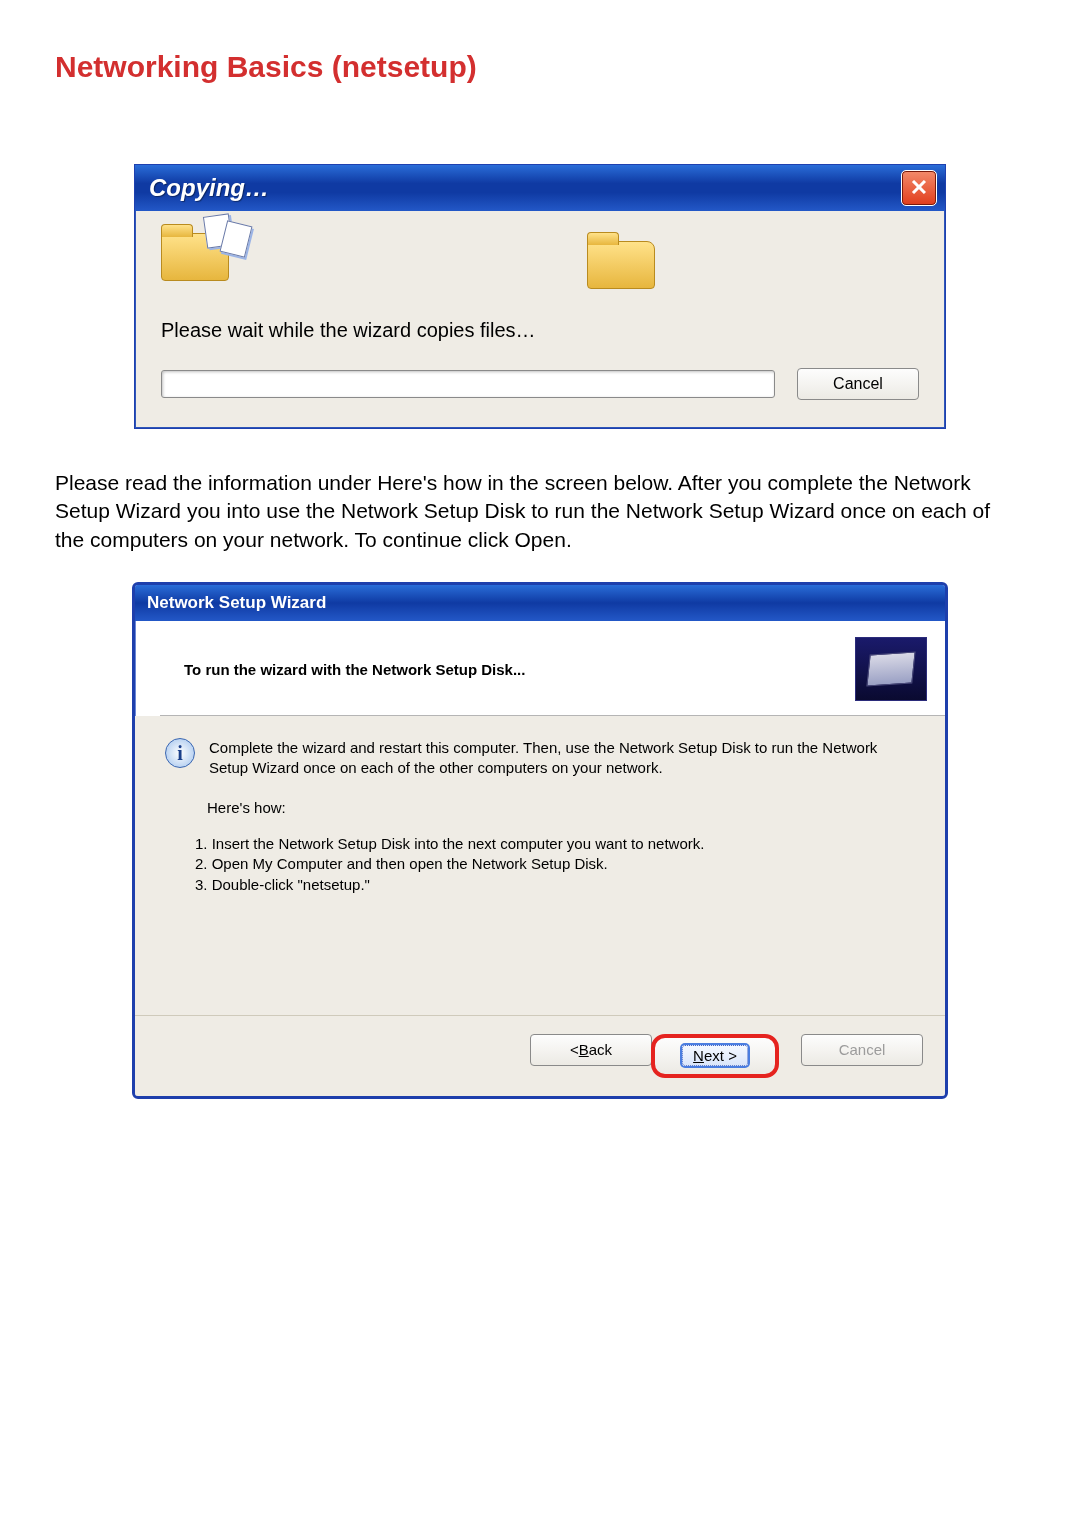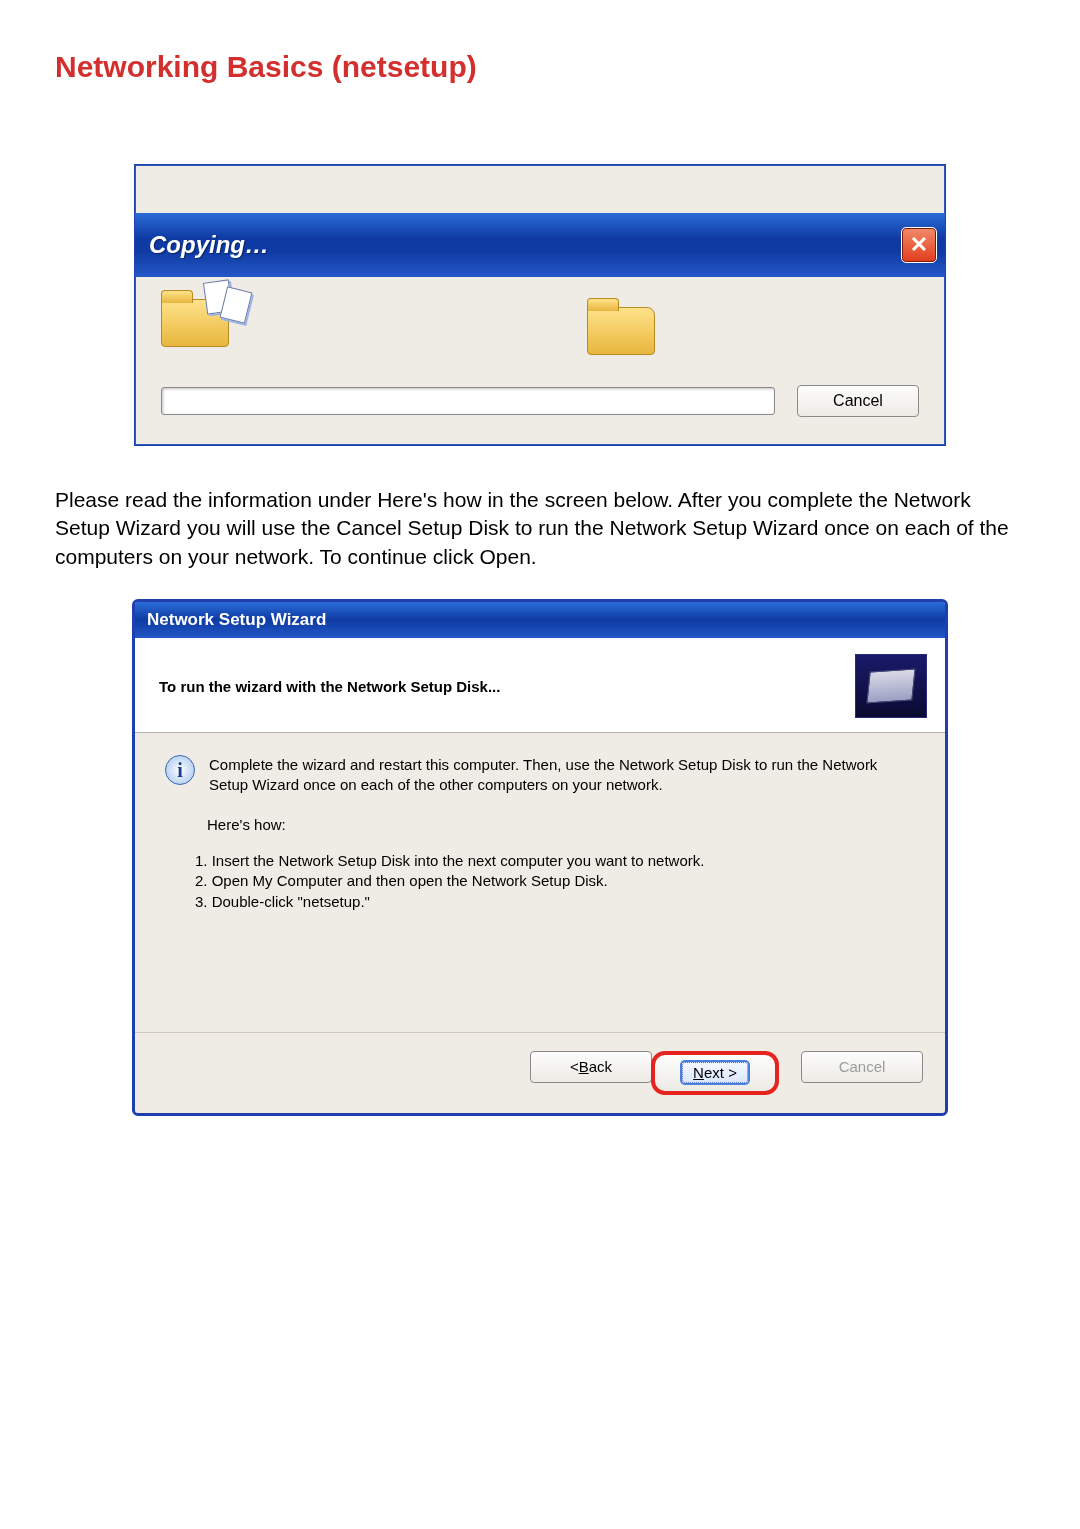--- a/index.html
+++ b/index.html
@@ -22,27 +22,26 @@
 
   
   .win-dialog1 {
     width: 810px;
     margin: 0 auto 40px auto;
     border: 1px solid #1e40af;
     background: #efece5;
     box-shadow: 0 0 0 1px #2f56b8 inset;
   }
   .titlebar {
-    height: 64px;
+    height: 46px;
     background: linear-gradient(#2a6dd8, #0f3aa3 40%, #0f3aa3 60%, #2358c7);
     display: flex;
     align-items: center;
     padding: 0 8px 0 14px;
     color: #fff;
-    margin-top: 48px;
   }
   .titlebar-title {
     font-family: "Trebuchet MS", Arial, sans-serif;
     font-size: 24px;
     font-style: italic;
     font-weight: bold;
     flex: 1;
     text-shadow: 1px 1px 1px rgba(0,0,0,.4);
   }
   .close-btn {
@@ -160,20 +159,21 @@
     font-family: "Trebuchet MS", Tahoma, sans-serif;
     font-weight: bold;
     font-size: 17px;
   }
   .wiz-header {
     background: #fff;
     padding: 16px 18px 14px 24px;
     display: flex;
     align-items: center;
     border-bottom: 1px solid #b5b5b5;
+    margin-left: 25px;
   }
   .wiz-header-text {
     flex: 1;
     font-family: Tahoma, Arial, sans-serif;
     font-size: 15px;
     font-weight: bold;
     color: #000;
   }
   .wiz-icon {
     width: 70px; height: 62px;
@@ -277,29 +277,30 @@
       <div class="folders-row">
         <div class="folder-src">
           <div class="folder-shape"></div>
           <div class="paper"></div>
           <div class="paper paper2"></div>
         </div>
         <div class="folder-dst">
           <div class="folder-shape"></div>
         </div>
       </div>
+      <div class="copy-msg">Please wait while the wizard copies files…</div>
       <div class="progress-row">
         <div class="progress"></div>
         <div class="xp-btn">Cancel</div>
       </div>
     </div>
   </div>
 
   <p class="instr">
-    <span>Please read the information under </span><b>Here's how</b><span> in the screen below. After you complete the </span><b>Network Setup Wizard</b><span> you will use the </span><b>Cancel Setup Disk</b><span> to run the </span><b>Network Setup Wizard</b><span> once on each of the computers on your network. To continue click </span><b>Open</b><span>.</span>
+    <span>Please read the information under </span><b>Here's how</b><span> in the screen below. After you complete the </span><b>Network Setup Wizard</b><span> you into use the </span><b>Network Setup Disk</b><span> to run the </span><b>Network Setup Wizard</b><span> once on each of the computers on your network. To continue click </span><b>Open</b><span>.</span>
   </p>
 
   <div class="win-dialog2">
     <div class="titlebar2">
       <span>Network Setup Wizard</span>
     </div>
     <div class="wiz-header">
       <div class="wiz-header-text">To run the wizard with the Network Setup Disk...</div>
       <div class="wiz-icon">
         <div class="wiz-icon-inner"></div>

